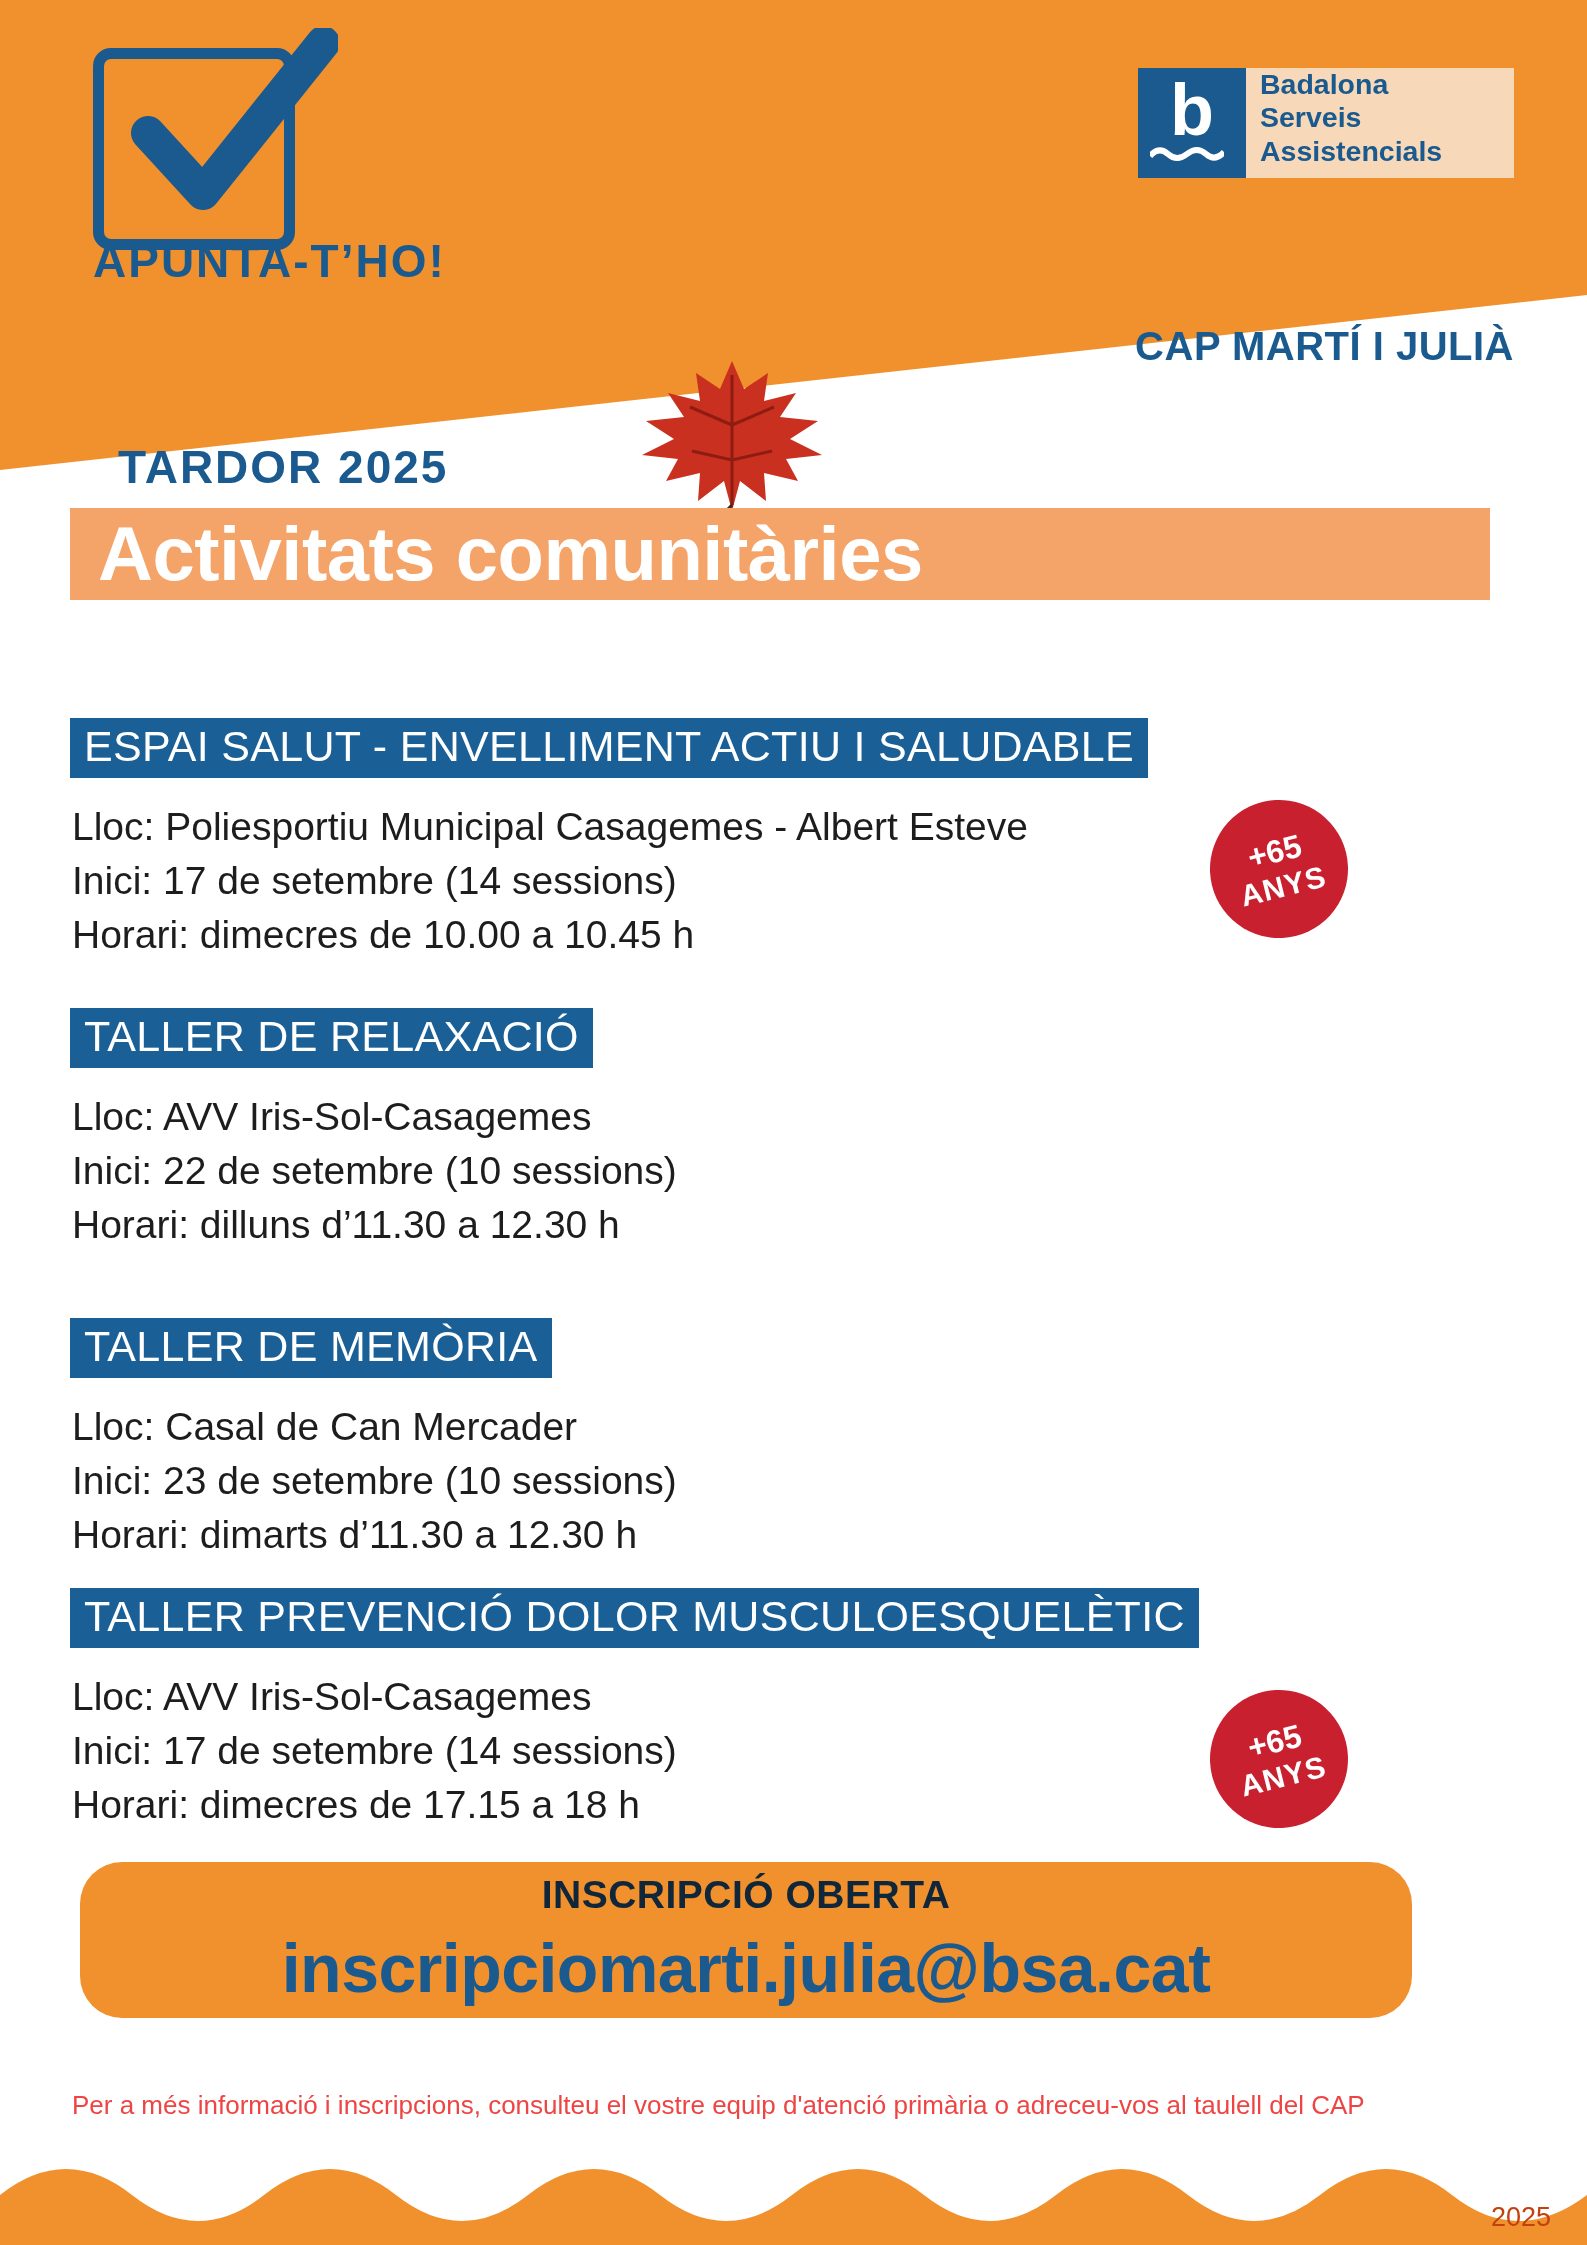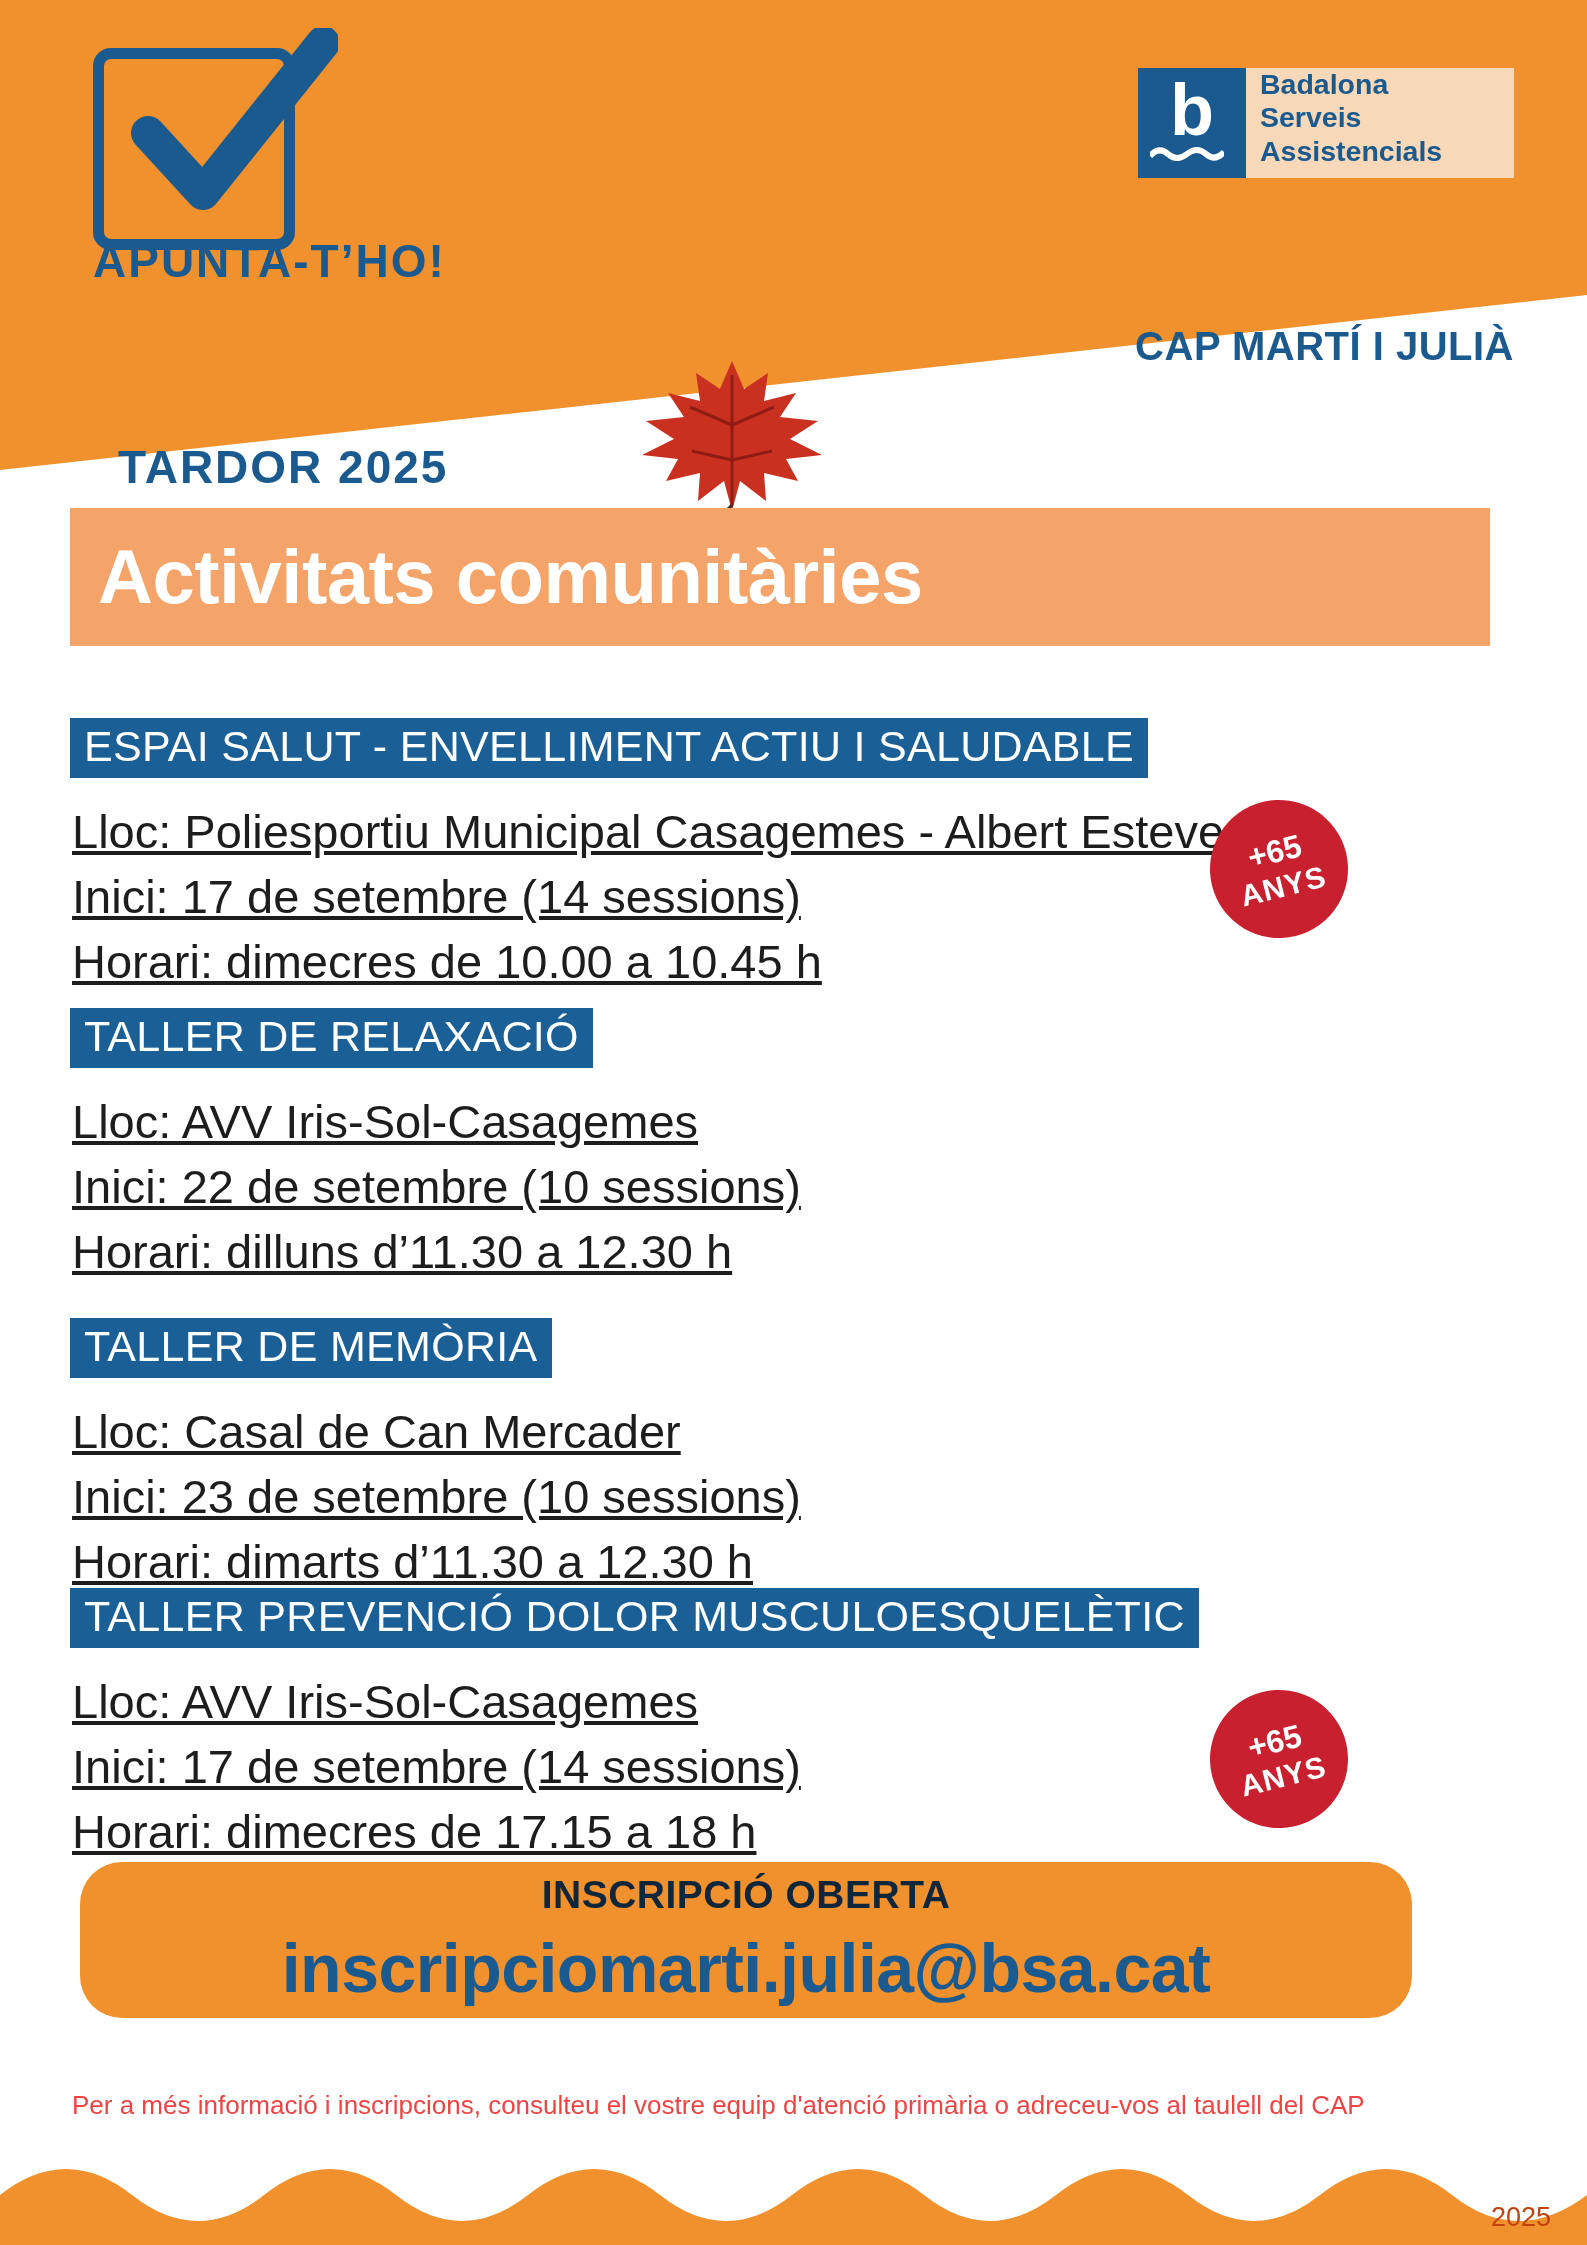--- a/index.html
+++ b/index.html
@@ -131,21 +131,21 @@
     left: 640px;
     top: 355px;
     width: 185px;
     height: 160px;
   }
   .title-bar {
     position: absolute;
     left: 70px;
     top: 508px;
     width: 1420px;
-    height: 138px;
+    height: 92px;
     background: #F4A469;
     display: flex;
     align-items: center;
   }
   .title-bar .title-text {
     padding-left: 28px;
     font-size: 76px;
     font-weight: bold;
     color: #ffffff;
     letter-spacing: -0.5px;
@@ -166,25 +166,24 @@
     letter-spacing: 0.3px;
     padding: 6px 14px 9px 14px;
     line-height: 1.05;
     white-space: nowrap;
   }
   .act-lines {
     margin-top: 22px;
     padding-left: 2px;
   }
   .act-lines div {
-    font-size: 47px;
+    font-size: 39px;
     line-height: 1.38;
     color: #1d1d1d;
     white-space: nowrap;
-    text-decoration: underline;
   }
 
   
   .age-badge {
     position: absolute;
     width: 138px;
     height: 138px;
     border-radius: 50%;
     background: #C8202E;
     color: #ffffff;

